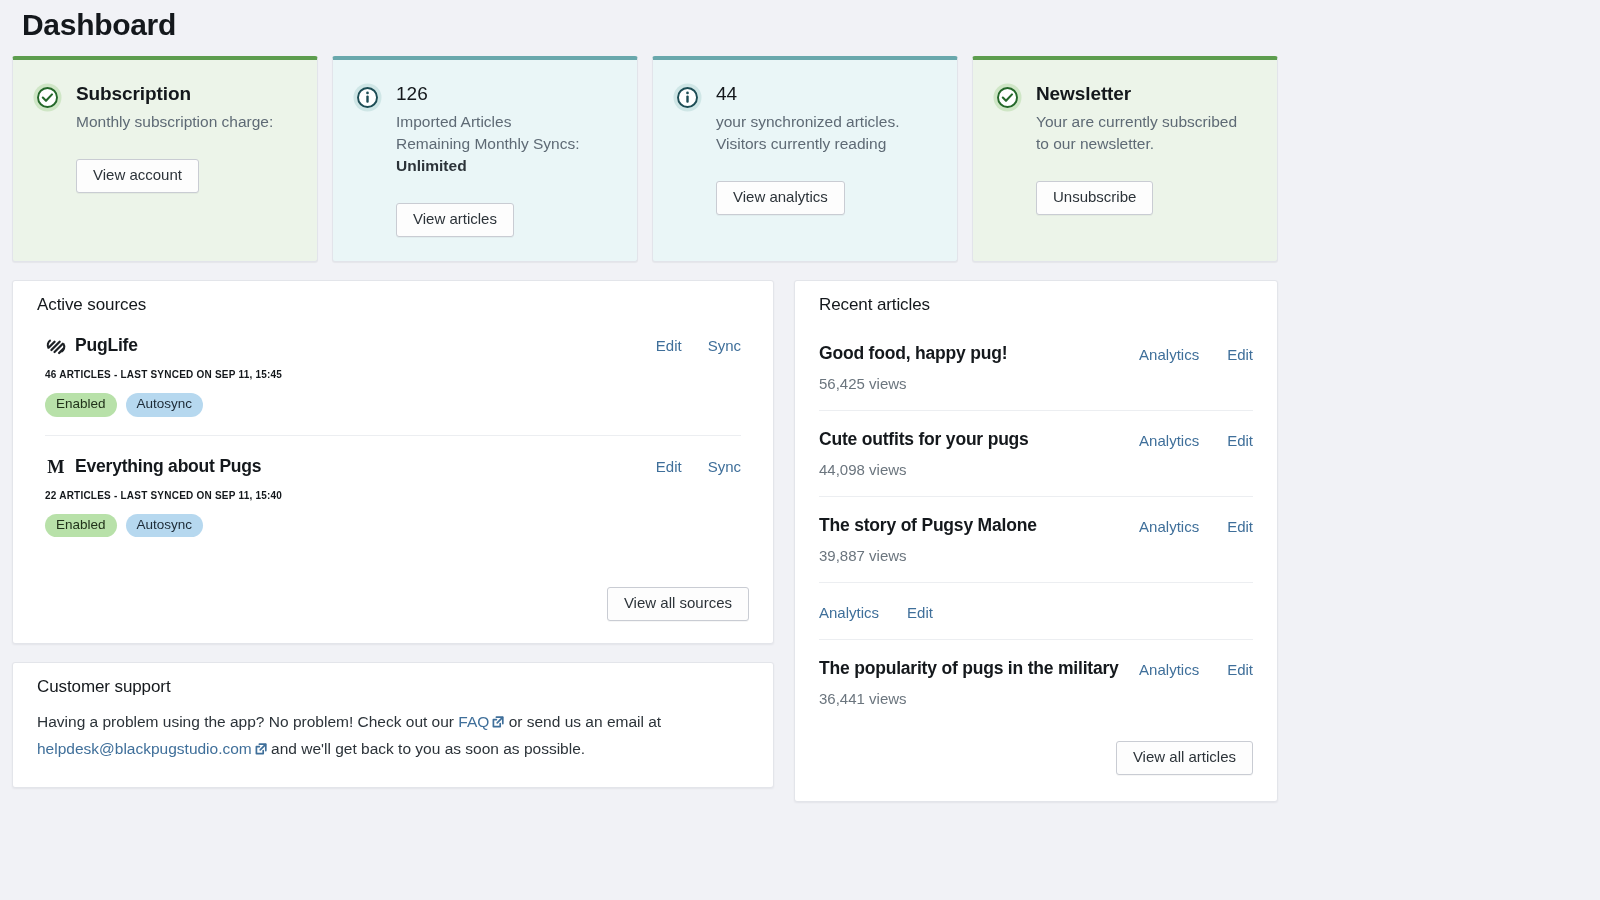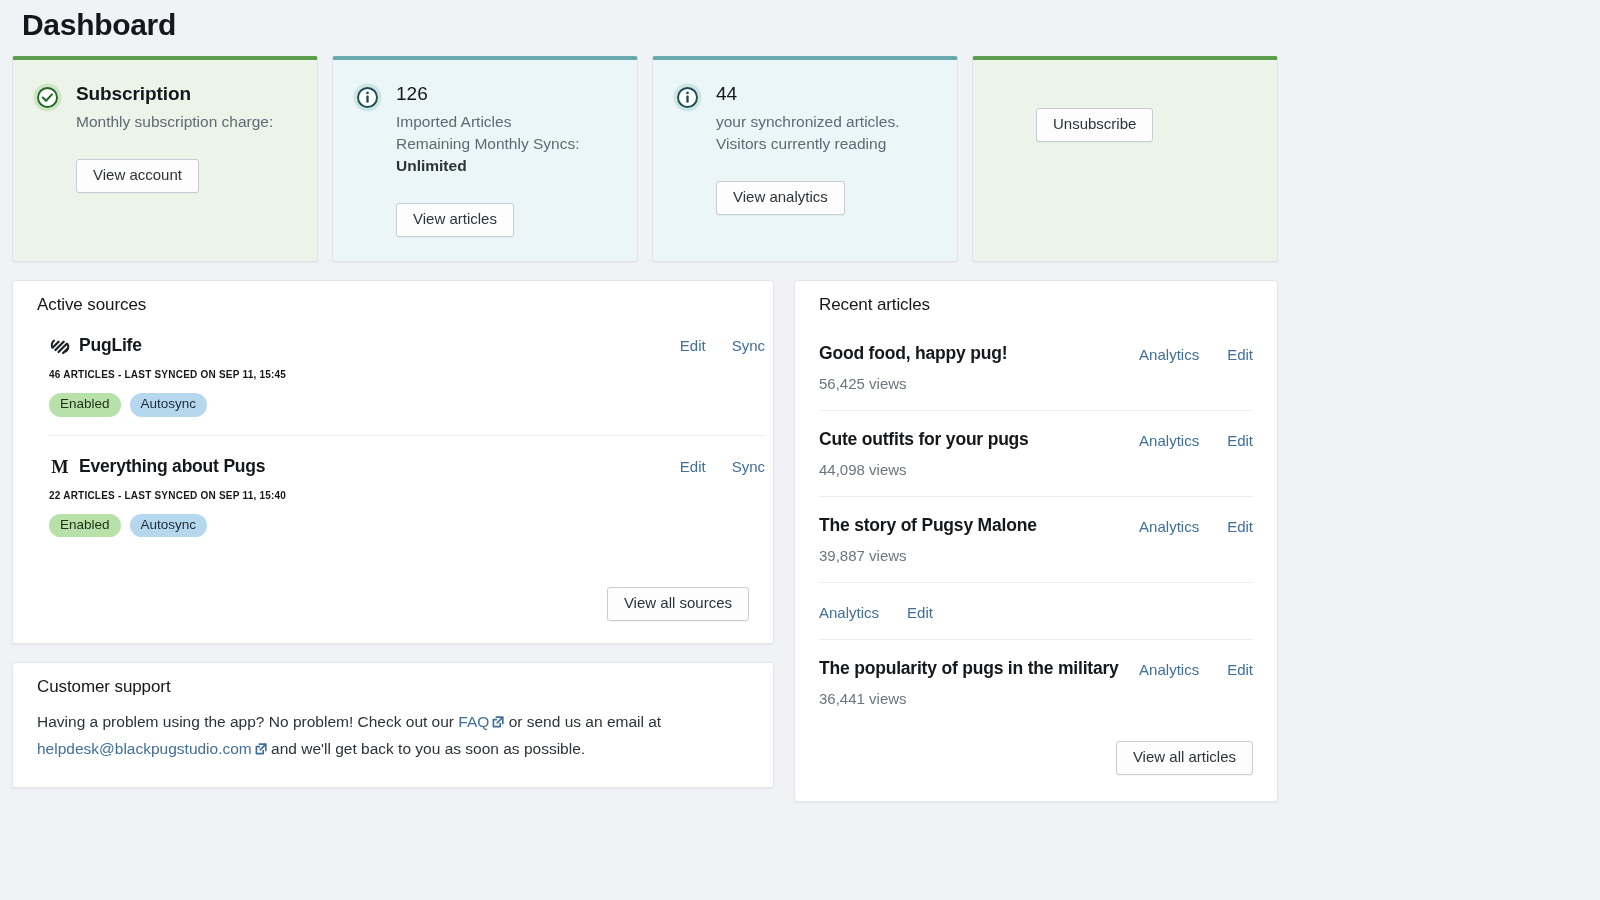--- a/index.html
+++ b/index.html
@@ -71,21 +71,21 @@
   }
   .panel-title {
     font-size: 17px;
     font-weight: normal;
     color: #14181c;
     padding: 14px 24px 6px;
     letter-spacing: -0.1px;
   }
 
   
-  .sources-body { padding: 0 8px 22px; margin-left: 28px; }
+  .sources-body { padding: 0 32px 22px; }
   .source-row { padding: 14px 0 18px; }
   .source-row + .source-row { border-top: 1px solid #eceef1; padding-top: 20px; }
   .source-head { display: flex; align-items: center; }
   .source-logo { width: 26px; flex: 0 0 26px; display: flex; align-items: center; justify-content: flex-start; }
   .source-name { font-size: 17.5px; font-weight: bold; color: #14181c; margin-left: 4px; letter-spacing: -0.2px; }
   .source-actions { margin-left: auto; display: flex; gap: 26px; }
   a.link, .link {
     color: #3f6f9a; font-size: 15px; text-decoration: none; cursor: pointer;
   }
   .source-meta {
@@ -192,20 +192,36 @@
             <span class="ln">Visitors currently reading</span>
           </div>
         </div>
       </div>
       <div class="card-btn-wrap">
         <button class="btn">View analytics</button>
       </div>
     </div>
 
     <div class="status-card green">
+      <div class="card-head">
+        <span class="card-icon">
+          <svg viewBox="0 0 29 29" width="29" height="29">
+            <circle cx="14.5" cy="14.5" r="14" fill="#cfe6c6"></circle>
+            <circle cx="14.5" cy="14.5" r="9.5" fill="#ffffff" stroke="#24682a" stroke-width="1.9"></circle>
+            <path d="M9.8 14.6 l3.2 3.2 l6.0 -6.4" fill="none" stroke="#24682a" stroke-width="2.1" stroke-linecap="round" stroke-linejoin="round"></path>
+          </svg>
+        </span>
+        <div class="card-body-col">
+          <div class="card-title">Newsletter</div>
+          <div class="card-sub">
+            <span class="ln">Your are currently subscribed</span>
+            <span class="ln">to our newsletter.</span>
+          </div>
+        </div>
+      </div>
       <div class="card-btn-wrap">
         <button class="btn">Unsubscribe</button>
       </div>
     </div>
 
   </div>
 
   <div class="main-row">
 
     <div class="col-left">

